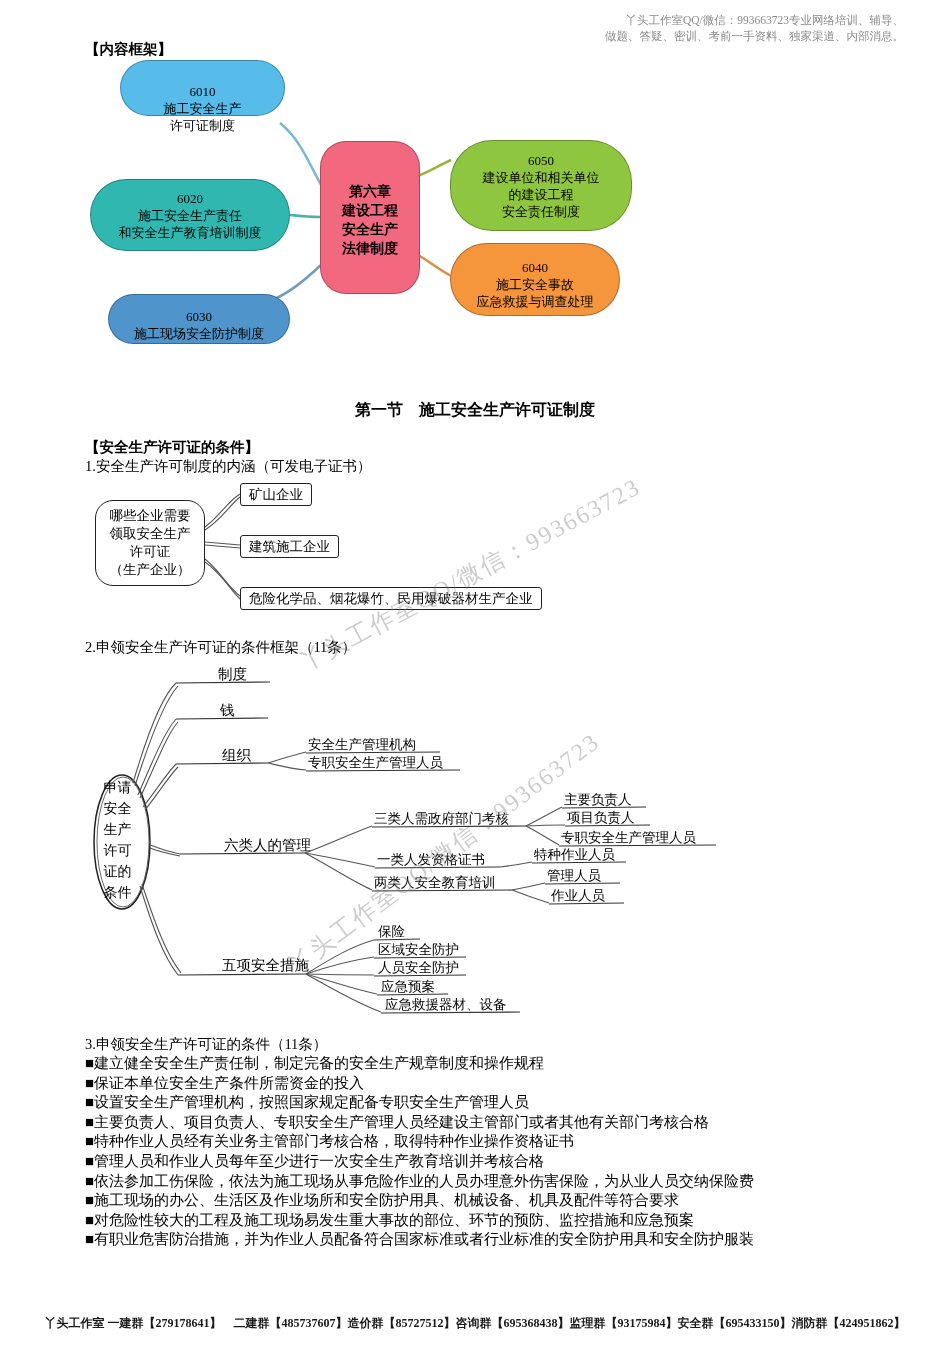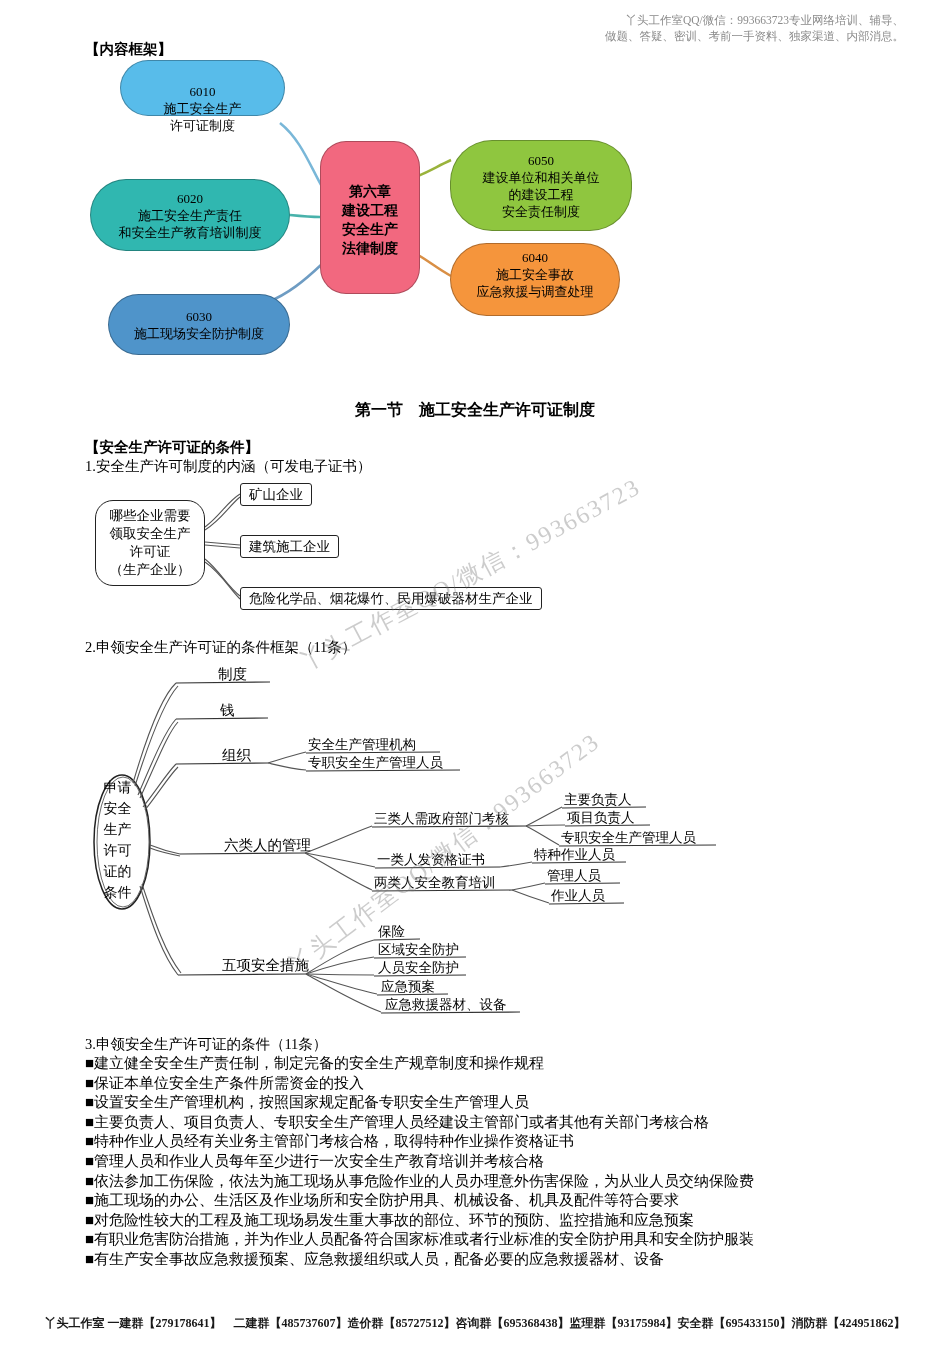--- a/index.html
+++ b/index.html
@@ -9,24 +9,24 @@
 
   .hdr-wm { position:absolute; top:12px; right:46px; text-align:right; font-size:11.5px; line-height:16px; color:#8a8a8a; }
 
   .fw-label { position:absolute; left:85px; top:40px; font-size:14.5px; font-weight:bold; }
 
   .fw-map { position:absolute; left:0; top:55px; width:950px; height:330px; }
   .fw-map svg { position:absolute; left:0; top:0; }
   .fnode { position:absolute; text-align:center; font-size:13px; line-height:17px; border:1px solid rgba(0,0,0,0.28); }
   .n6010 { left:120px; top:5px;  width:165px; height:56px;  border-radius:36px; padding-top:22px; }
   .n6020 { left:90px;  top:124px; width:200px; height:72px;  border-radius:36px; padding-top:10px; }
-  .n6030 { left:108px; top:239px; width:182px; height:61px;  border-radius:31px; padding-top:13px; }
+  .n6030 { left:108px; top:239px; width:182px; height:50px;  border-radius:31px; padding-top:13px; }
   .ncenter{ left:320px; top:86px; width:100px; height:153px; border-radius:26px; padding-top:40px; font-size:14px; line-height:19px; font-weight:bold; }
   .n6050 { left:450px; top:39px;  width:182px; height:91px;  border-radius:42px; padding-top:11px; }
-  .n6040 { left:450px; top:188px; width:170px; height:73px;  border-radius:37px; padding-top:5px; }
+  .n6040 { left:450px; top:188px; width:170px; height:73px;  border-radius:37px; padding-top:15px; }
 
   .sec-title { position:absolute; left:0; top:400px; width:100%; text-align:center; font-size:16px; font-weight:bold; }
   .cond-head { position:absolute; left:85px; top:438px; font-size:14.5px; font-weight:bold; }
   .pitem { position:absolute; left:85px; font-size:14.5px; white-space:nowrap; }
 
   .diag1 { position:absolute; left:0; top:475px; width:950px; height:155px; }
   .diag1 svg { position:absolute; left:0; top:0; }
   .d1root { position:absolute; left:95px; top:25px; width:110px; height:86px; border:1.5px solid #222;
             border-radius:18px; text-align:center; font-size:13.5px; line-height:18px; padding-top:6px; }
   .d1box { position:absolute; border:1.5px solid #222; border-radius:3px; font-size:13.5px;
@@ -218,21 +218,20 @@
     <div class="bl">■建立健全安全生产责任制，制定完备的安全生产规章制度和操作规程</div>
     <div class="bl">■保证本单位安全生产条件所需资金的投入</div>
     <div class="bl">■设置安全生产管理机构，按照国家规定配备专职安全生产管理人员</div>
     <div class="bl">■主要负责人、项目负责人、专职安全生产管理人员经建设主管部门或者其他有关部门考核合格</div>
     <div class="bl">■特种作业人员经有关业务主管部门考核合格，取得特种作业操作资格证书</div>
     <div class="bl">■管理人员和作业人员每年至少进行一次安全生产教育培训并考核合格</div>
     <div class="bl">■依法参加工伤保险，依法为施工现场从事危险作业的人员办理意外伤害保险，为从业人员交纳保险费</div>
     <div class="bl">■施工现场的办公、生活区及作业场所和安全防护用具、机械设备、机具及配件等符合要求</div>
     <div class="bl">■对危险性较大的工程及施工现场易发生重大事故的部位、环节的预防、监控措施和应急预案</div>
     <div class="bl">■有职业危害防治措施，并为作业人员配备符合国家标准或者行业标准的安全防护用具和安全防护服装</div>
-    <div class="bl">■有生产安全事故应急救援预案、应急救援组织或人员，配备必要的应急救援器材、设备</div>
   </div>
 
   <div class="wm wm1">丫头工作室QQ/微信：993663723</div>
   <div class="wm wm2">丫头工作室QQ/微信：993663723</div>
 
   <div class="footer">丫头工作室 一建群【279178641】　二建群【485737607】造价群【85727512】咨询群【695368438】监理群【93175984】安全群【695433150】消防群【424951862】</div>
 
 </div>
 
 </body></html>

